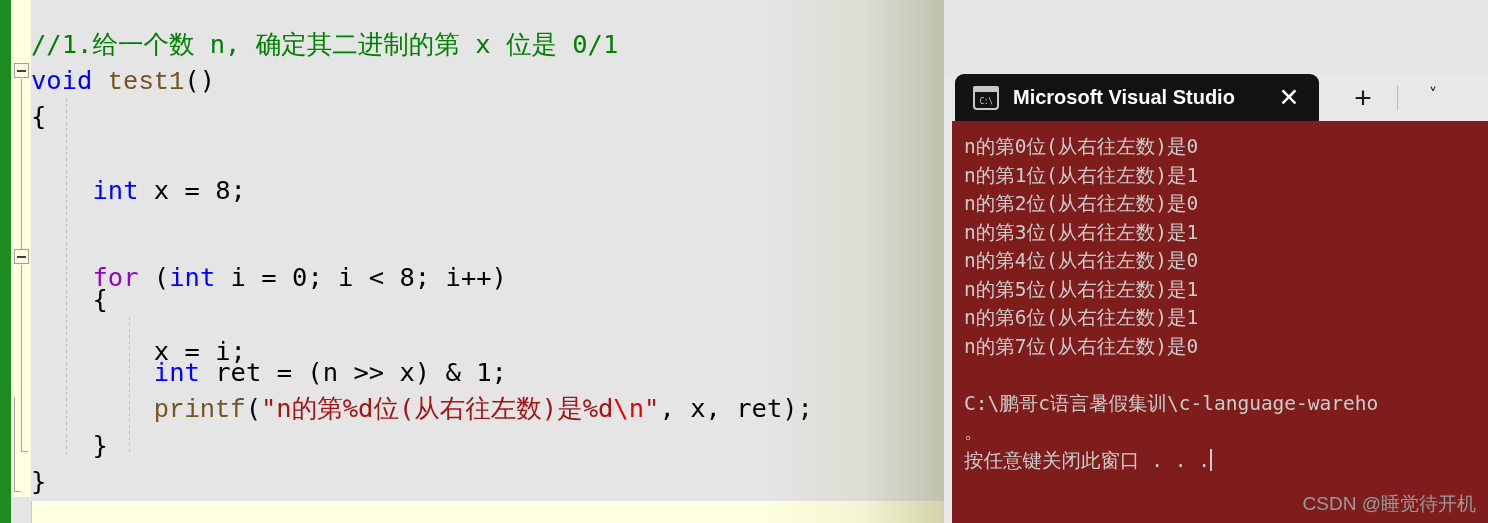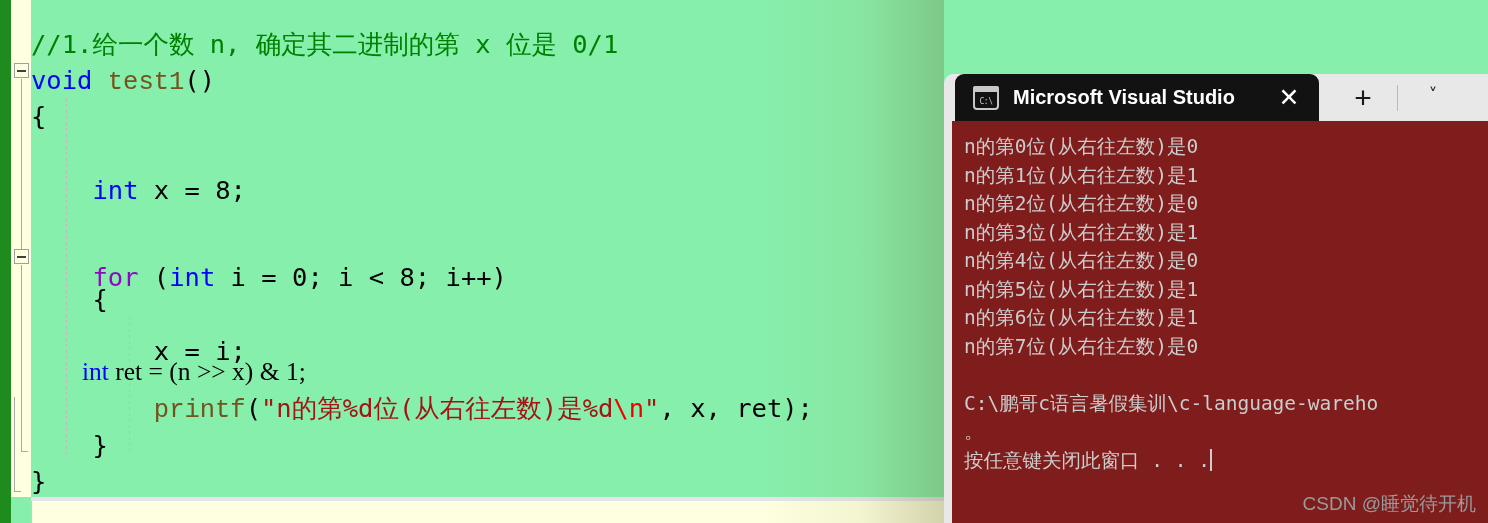--- a/index.html
+++ b/index.html
@@ -6,21 +6,21 @@
   body{
     width:1488px;height:523px;overflow:hidden;
     background:#FFFFE0;
     font-family:"DejaVu Sans Mono","Liberation Mono",monospace;
   }
   #root{position:relative;width:1488px;height:523px;overflow:hidden;}
 
   
   .editor{
     position:absolute;inset:0;
-    background:#86efac;
+    background:#e5e5e5;
   }
   
   .change-bar{
     position:absolute;left:0;top:0;width:11px;height:523px;
     background:#1E8B1E;
   }
   
   .fold-margin{
     position:absolute;left:11px;top:0;width:20px;height:497px;
     background:#FEFFE0;
@@ -207,21 +207,21 @@
 
 
       <div class="line" style="top:172px;"><span class="plain">    </span><span class="kw">int</span><span class="plain"> x = 8;</span></div>
 
       <div class="line" style="top:259px;"><span class="plain">    </span><span class="kwctl">for</span><span class="plain"> (</span><span class="kw">int</span><span class="plain"> i = 0; i &lt; 8; i++)</span></div>
 
       <div class="line" style="top:281px;"><span class="plain">    {</span></div>
 
       <div class="line" style="top:318px;margin-top:15px;"><span class="plain">        x = i;</span></div>
 
-      <div class="line" style="top:354px;font-family:Liberation Serif, serif;"><span class="plain">        </span><span class="kw">int</span><span class="plain"> ret = (n &gt;&gt; x) &amp; 1;</span></div>
+      <div class="line" style="top:354px;"><span class="plain">        </span><span class="kw">int</span><span class="plain"> ret = (n &gt;&gt; x) &amp; 1;</span></div>
 
       <div class="line" style="top:390px;"><span class="plain">        </span><span class="fn">printf</span><span class="plain">(</span><span class="str">"n的第%d位(从右往左数)是%d</span><span class="esc">\n</span><span class="str">"</span><span class="plain">, x, ret);</span></div>
 
       <div class="line" style="top:427px;"><span class="plain">    }</span></div>
 
       <div class="line" style="top:463px;"><span class="plain">}</span></div>
     </div>
 
     <div class="hsep"></div>
     <div class="bottom-pane"></div>

